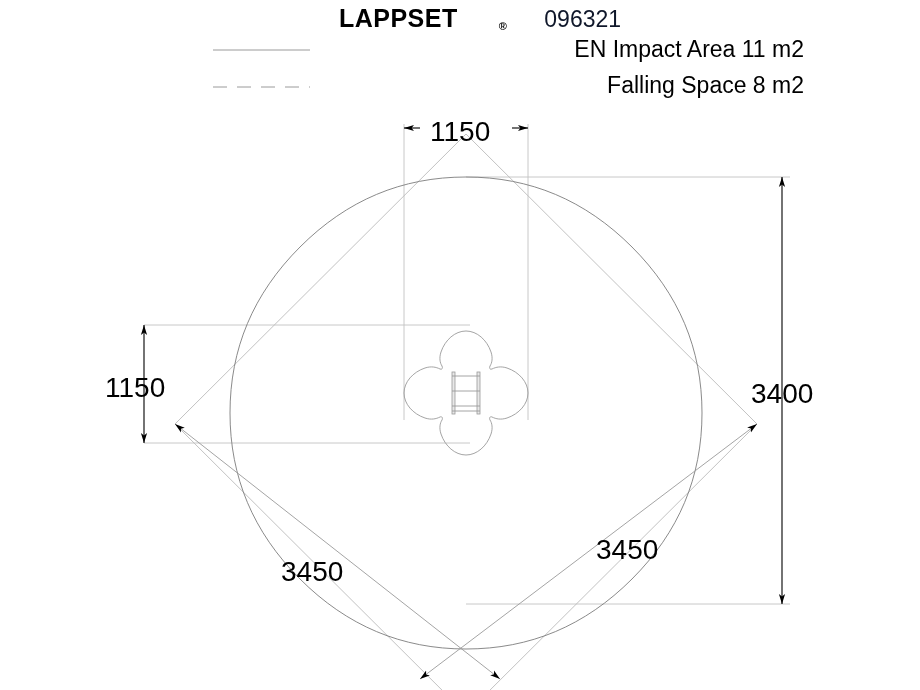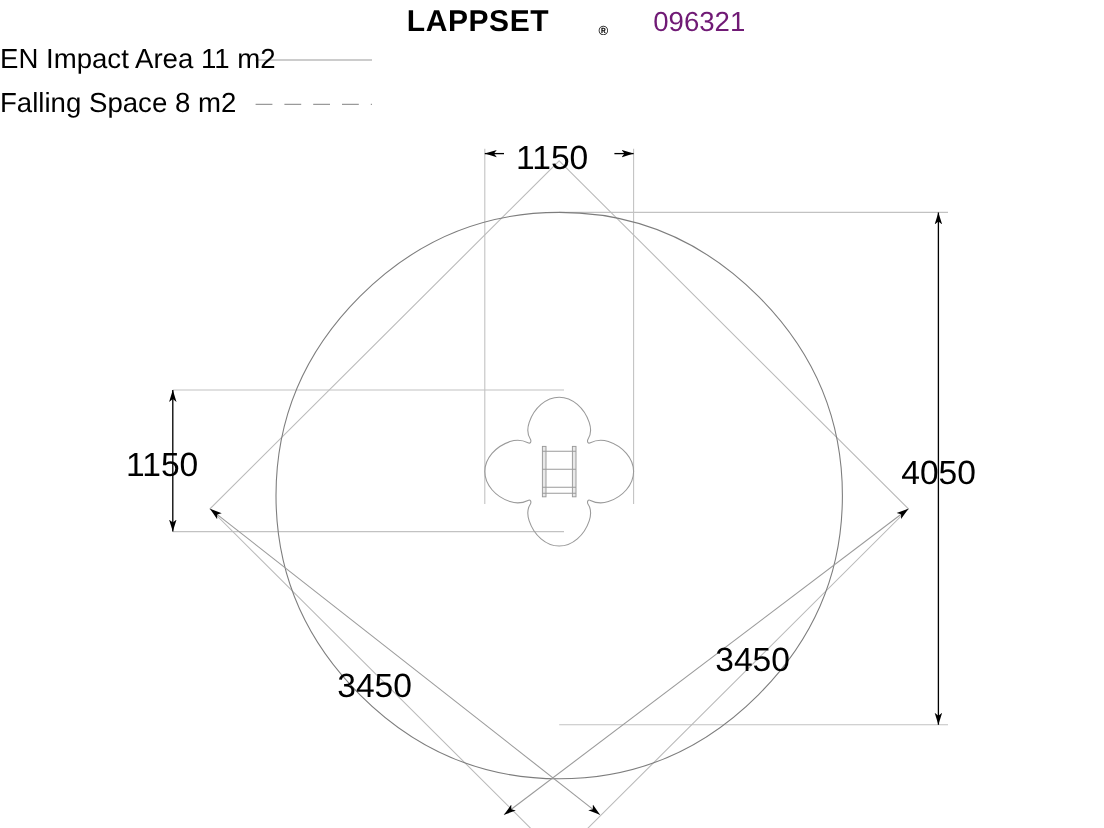--- a/index.html
+++ b/index.html
@@ -54,28 +54,28 @@
     font-size: 11px;
     vertical-align: baseline;
     position: relative;
     top: 3px;
     left: 1px;
     font-weight: bold;
   }
   .code {
     font-family: "Liberation Sans", sans-serif;
     font-size: 23px;
-    color: #701a75;
+    color: #0f172a;
     margin-left: 38px;
     letter-spacing: 0px;
   }
   .legend-row {
     position: absolute;
     width: 804px;
-    text-align: left;
+    text-align: right;
     white-space: nowrap;
   }
   .legend-row.r1 { top: 36px; }
   .legend-row.r2 { top: 72px; }
   .legend-label {
     font-family: "Liberation Sans", sans-serif;
     font-size: 23px;
     color: #000;
   }
   .dim-text {
@@ -197,19 +197,19 @@
     </div>
     <div class="legend-row r2">
       <span class="legend-label">Falling Space 8 m2</span>
     </div>
   </div>
 
   <div class="dim-text" style="left:430px; top:116px;">1150</div>
 
   <div class="dim-text" style="left:105px; top:372px;">1150</div>
 
-  <div class="dim-text" style="left:751px; top:378px;">4050</div>
+  <div class="dim-text" style="left:751px; top:378px;">3400</div>
 
   <div class="dim-text" style="left:281px; top:556px;">3450</div>
 
   <div class="dim-text" style="left:596px; top:534px;">3450</div>
 
 </div>
 
 </body></html>

